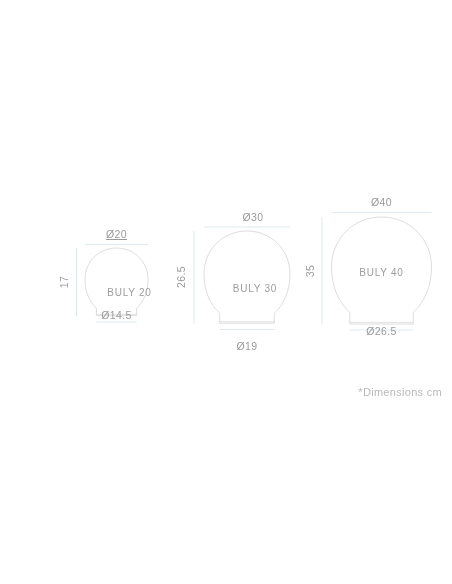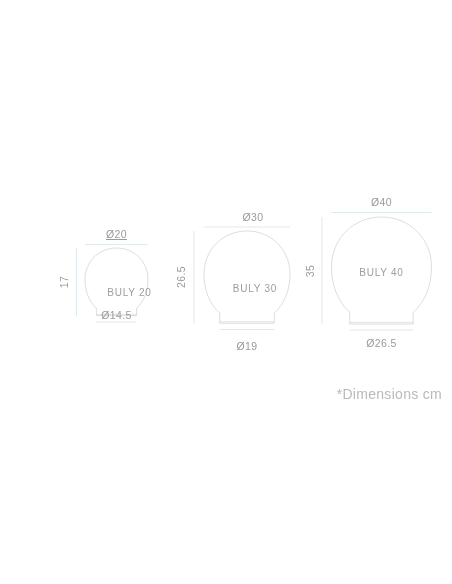--- a/index.html
+++ b/index.html
@@ -48,21 +48,21 @@
     white-space: nowrap;
     transform: translate(-50%, -50%);
     font-family: "Liberation Sans", sans-serif;
   }
 
   .footnote {
     position: absolute;
     right: 10px;
     top: 386px;
     color: #b9b9b9;
-    font-size: 14px;
+    font-size: 11px;
     letter-spacing: 0.3px;
     white-space: nowrap;
     font-family: "Liberation Sans", sans-serif;
   }
 
   svg { display: block; }
 </style>
 </head>
 <body>
 
@@ -132,19 +132,19 @@
 <div class="dim-label top" style="left:253px; top:210.5px;">Ø30</div>
 
 <div class="dim-label bottom" style="left:247px; top:340px;">Ø19</div>
 
 <div class="dim-label vert" style="left:181px; top:277px;">26.5</div>
 
 <div class="shape-caption" style="left:247px; top:288px;margin-left:8px;">BULY 30</div>
 
 <div class="dim-label top" style="left:381.5px; top:196px;">Ø40</div>
 
-<div class="dim-label bottom" style="left:381.5px; top:337px;">Ø26.5</div>
+<div class="dim-label bottom" style="left:381.5px; top:325px;">Ø26.5</div>
 
 <div class="dim-label vert" style="left:310px; top:271px;">35</div>
 
 <div class="shape-caption" style="left:381.5px; top:272px;">BULY 40</div>
 
 <div class="footnote">*Dimensions cm</div>
 
 </body></html>

